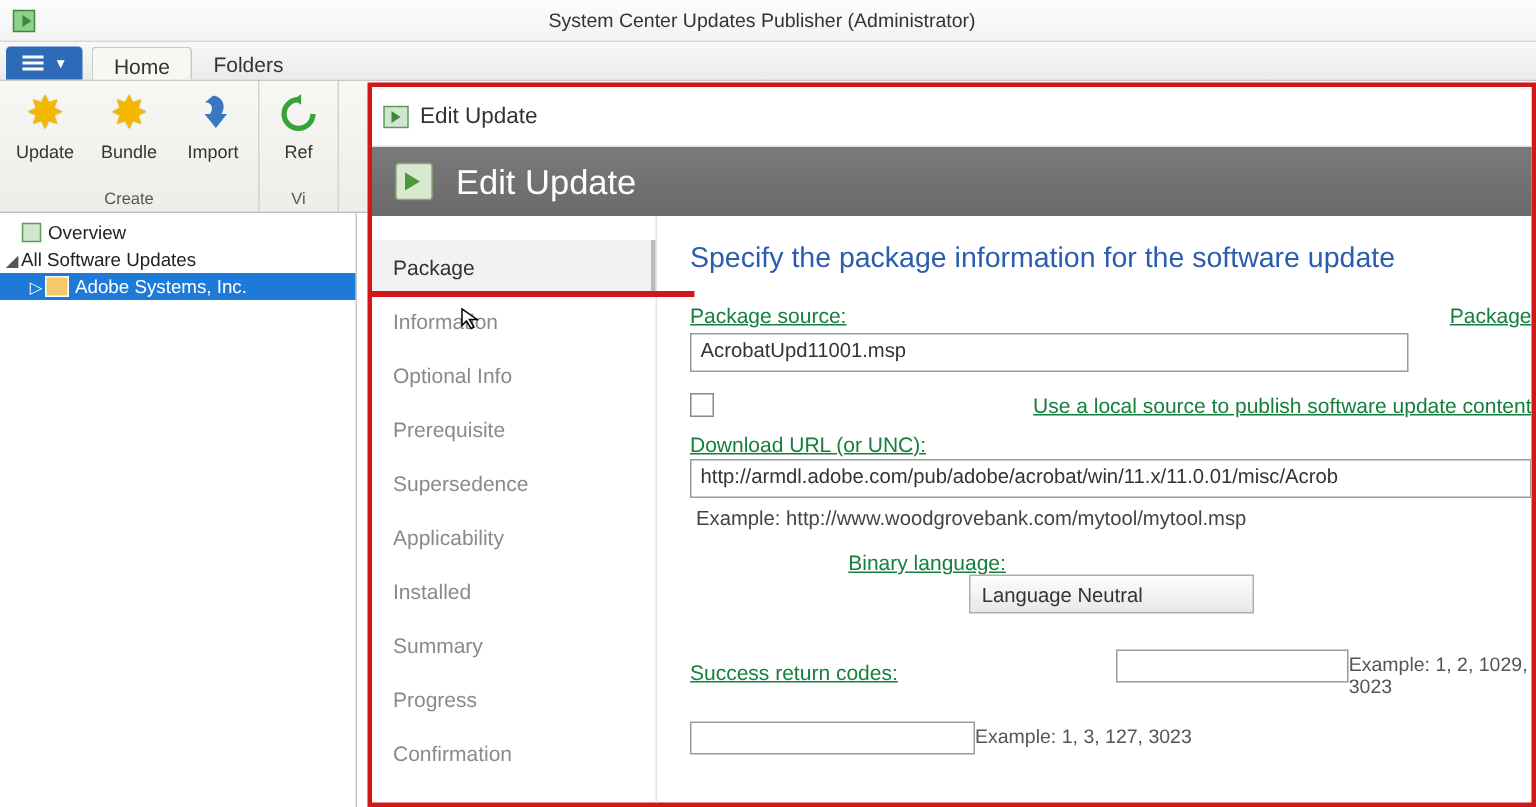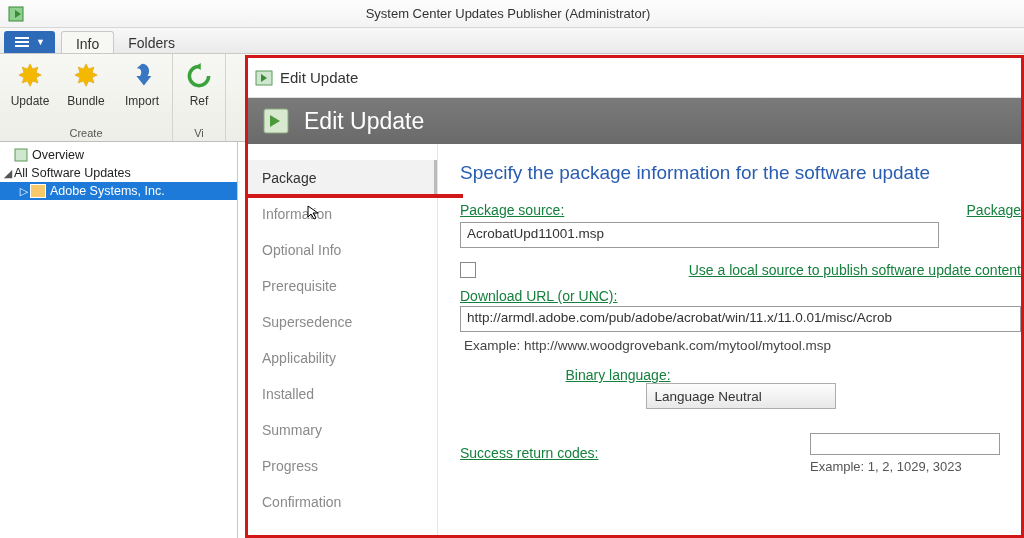--- a/index.html
+++ b/index.html
@@ -46,21 +46,21 @@
   .fr { display:flex; align-items:center; margin-bottom:4px; }
   .lbl { font-size:14px; color:#15803d;text-decoration:underline; }
   .rt { margin-left:auto; margin-right:0; }
   .input { width:479px; max-width:100%; height:26px; border:1px solid #9a9a9a; padding:3px 6px; font-size:13.5px; margin-top:2px; color:#333; background:#fff; }
   .chk { display:flex; align-items:center; margin:14px 0 10px 0;justify-content:space-between; }
   .chk .box { width:16px; height:16px; border:1px solid #888; margin-right:8px; background:#fff; }
   .ex { font-size:13.5px; color:#444; margin:6px 0 14px 4px; }
   .select { width:190px; height:26px; border:1px solid #adadad; background:linear-gradient(#fdfdfd,#e8e8e8); padding:3px 8px; font-size:13.5px; color:#333; display:flex; align-items:center; }
   .field-row { display:flex; align-items:center; margin-bottom:6px; }
   .field-row .lbl { width:350px; }
-  .field-row .stack { display:flex; flex-direction:column; }
+  .field-row .stack { display:flex; flex-direction:row; }
   .examplesmall { font-size:13px; color:#555; margin-top:4px; }
   .redline { position:absolute; left:0; width:215px; height:4px; background:#d11717; top:136px; z-index:5; }
 </style>
 </head>
 <body>
 
 <div class="titlebar">
   <div class="appicon">
     <svg width="18" height="18">
         <rect x="2" y="2" width="14" height="14" fill="#8fd08f" stroke="#3a8a3a"></rect>
@@ -72,21 +72,21 @@
 
 <div class="ribbontabs">
   <div class="filetab">
     <svg width="16" height="14">
         <rect x="1" y="2" width="14" height="2" fill="#fff"></rect>
         <rect x="1" y="6" width="14" height="2" fill="#fff"></rect>
         <rect x="1" y="10" width="14" height="2" fill="#fff"></rect>
       </svg>
     <span class="chev">▼</span>
   </div>
-  <div class="rtab active">Info</div>
+  <div class="rtab active">Home</div>
   <div class="rtab">Folders</div>
 </div>
 
 <div class="ribbon">
   <div class="ribgroup">
     <div class="ribbtns">
       <div class="ribbtn">
         <div class="ic">
             <span class="star">✸</span>
           </div>
@@ -211,16 +211,20 @@
 
       <div class="field-row">
         <span class="lbl">Success return codes:</span>
         <div class="stack">
           <div class="input" style="width:190px; height:22px;"></div>
           <span class="examplesmall">Example: 1, 2, 1029, 3023</span>
         </div>
       </div>
 
       <div class="field-row" style="margin-top:14px;">
+        <div class="stack">
+          <div class="input" style="width:190px; height:22px;"></div>
+          <span class="examplesmall">Example: 1, 3, 127, 3023</span>
+        </div>
       </div>
     </div>
   </div>
 </div>
 
 </body></html>

